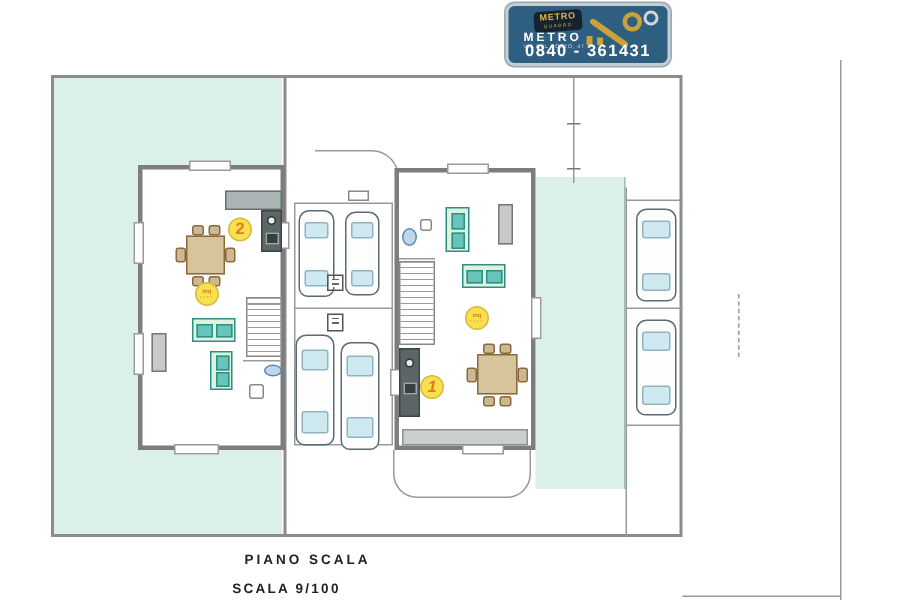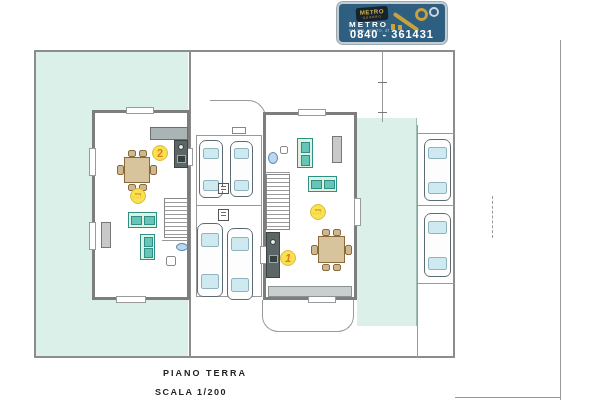--- a/index.html
+++ b/index.html
@@ -228,16 +228,16 @@
     <div class="key-shaft" style="position:absolute;left:52px;top:16px;width:30px;height:4px;"></div>
     <div class="key-head" style="position:absolute;left:76px;top:4px;width:13px;height:13px;"></div>
     <div class="key-tooth" style="position:absolute;left:52px;top:20px;width:4px;height:6px;"></div>
     <div class="key-tooth" style="position:absolute;left:59px;top:21px;width:4px;height:5px;"></div>
     <div class="key-ring" style="position:absolute;left:90px;top:3px;width:10px;height:10px;"></div>
     <div class="logo-city" style="position:absolute;left:10px;top:16px;">METRO</div>
     <div class="logo-address" style="position:absolute;left:10px;top:25px;">VIA DEL COSTO, 47</div>
     <div class="logo-phone" style="position:absolute;left:0;right:0;bottom:2px;text-align:center;">0840 - 361431</div>
   </div>
 
-  <div class="abs caption" style="left:140px;top:368px;width:130px;">PIANO TERRA</div>
-  <div class="abs caption" style="left:131px;top:387px;width:120px;letter-spacing:1.5px;">SCALA 1/200</div>
+  <div class="abs caption" style="left:140px;top:368px;width:130px;">PIANO SCALA</div>
+  <div class="abs caption" style="left:131px;top:387px;width:120px;letter-spacing:1.5px;">SCALA 9/100</div>
 
 </div>
 
 </body></html>

